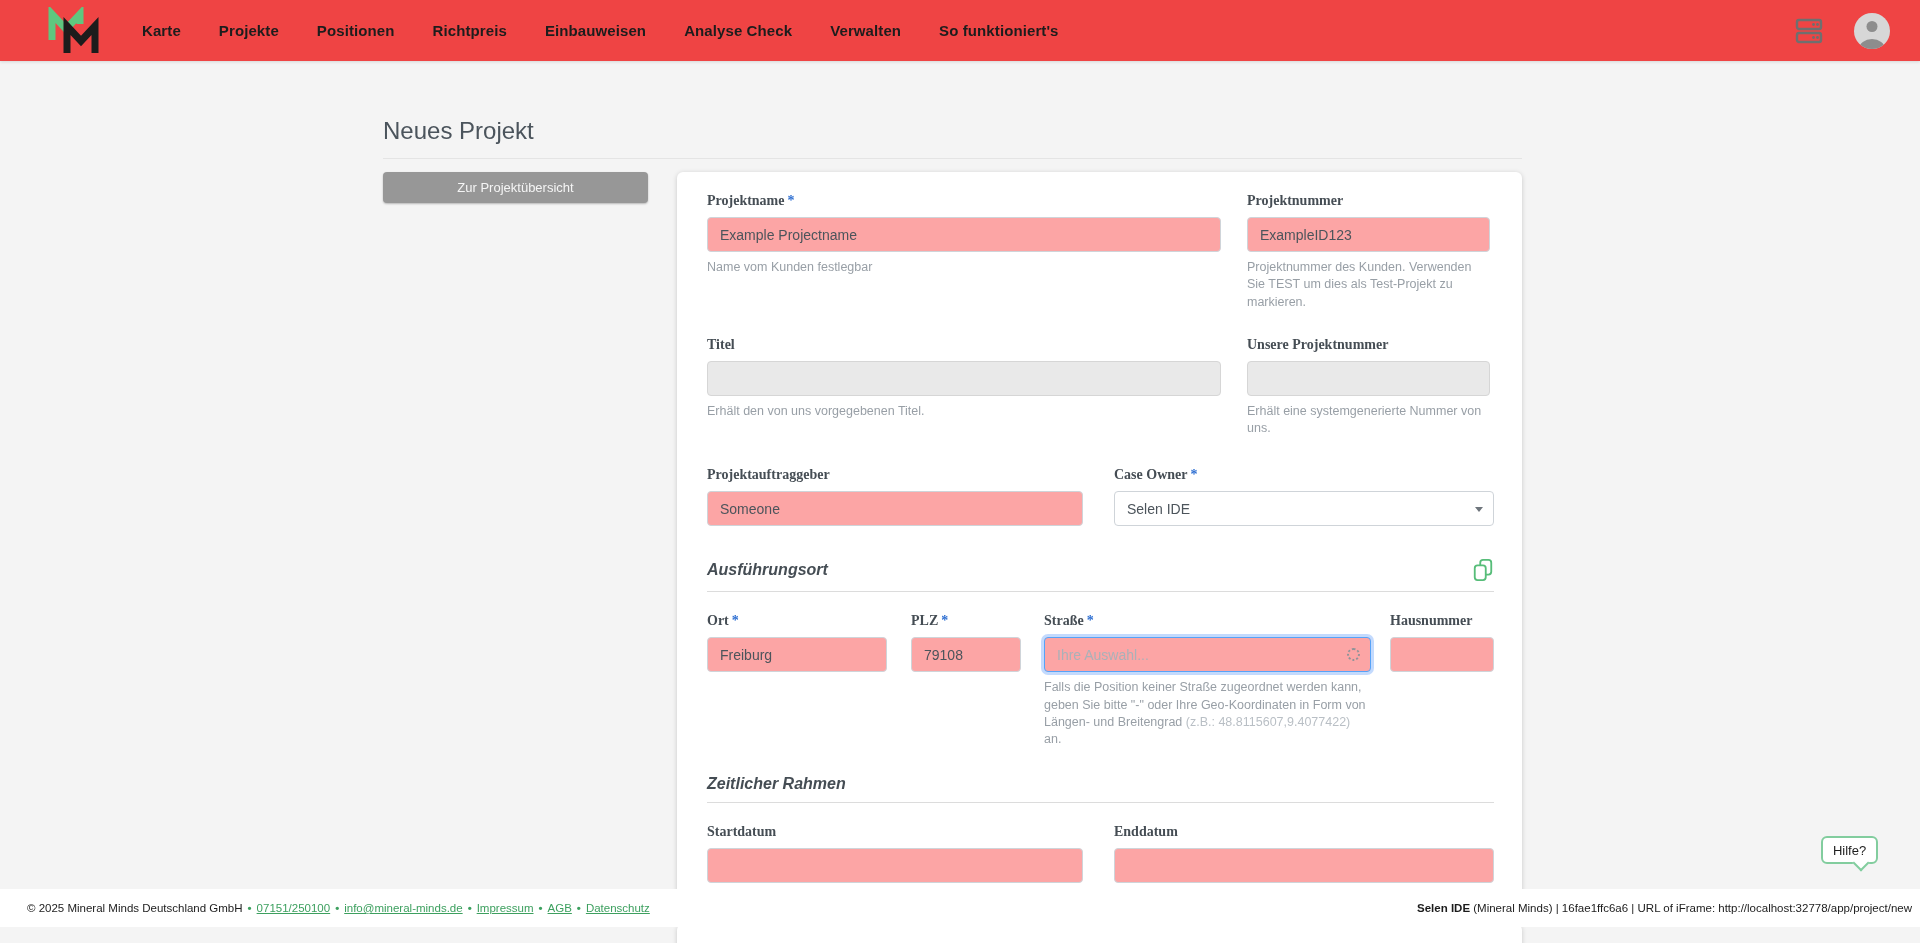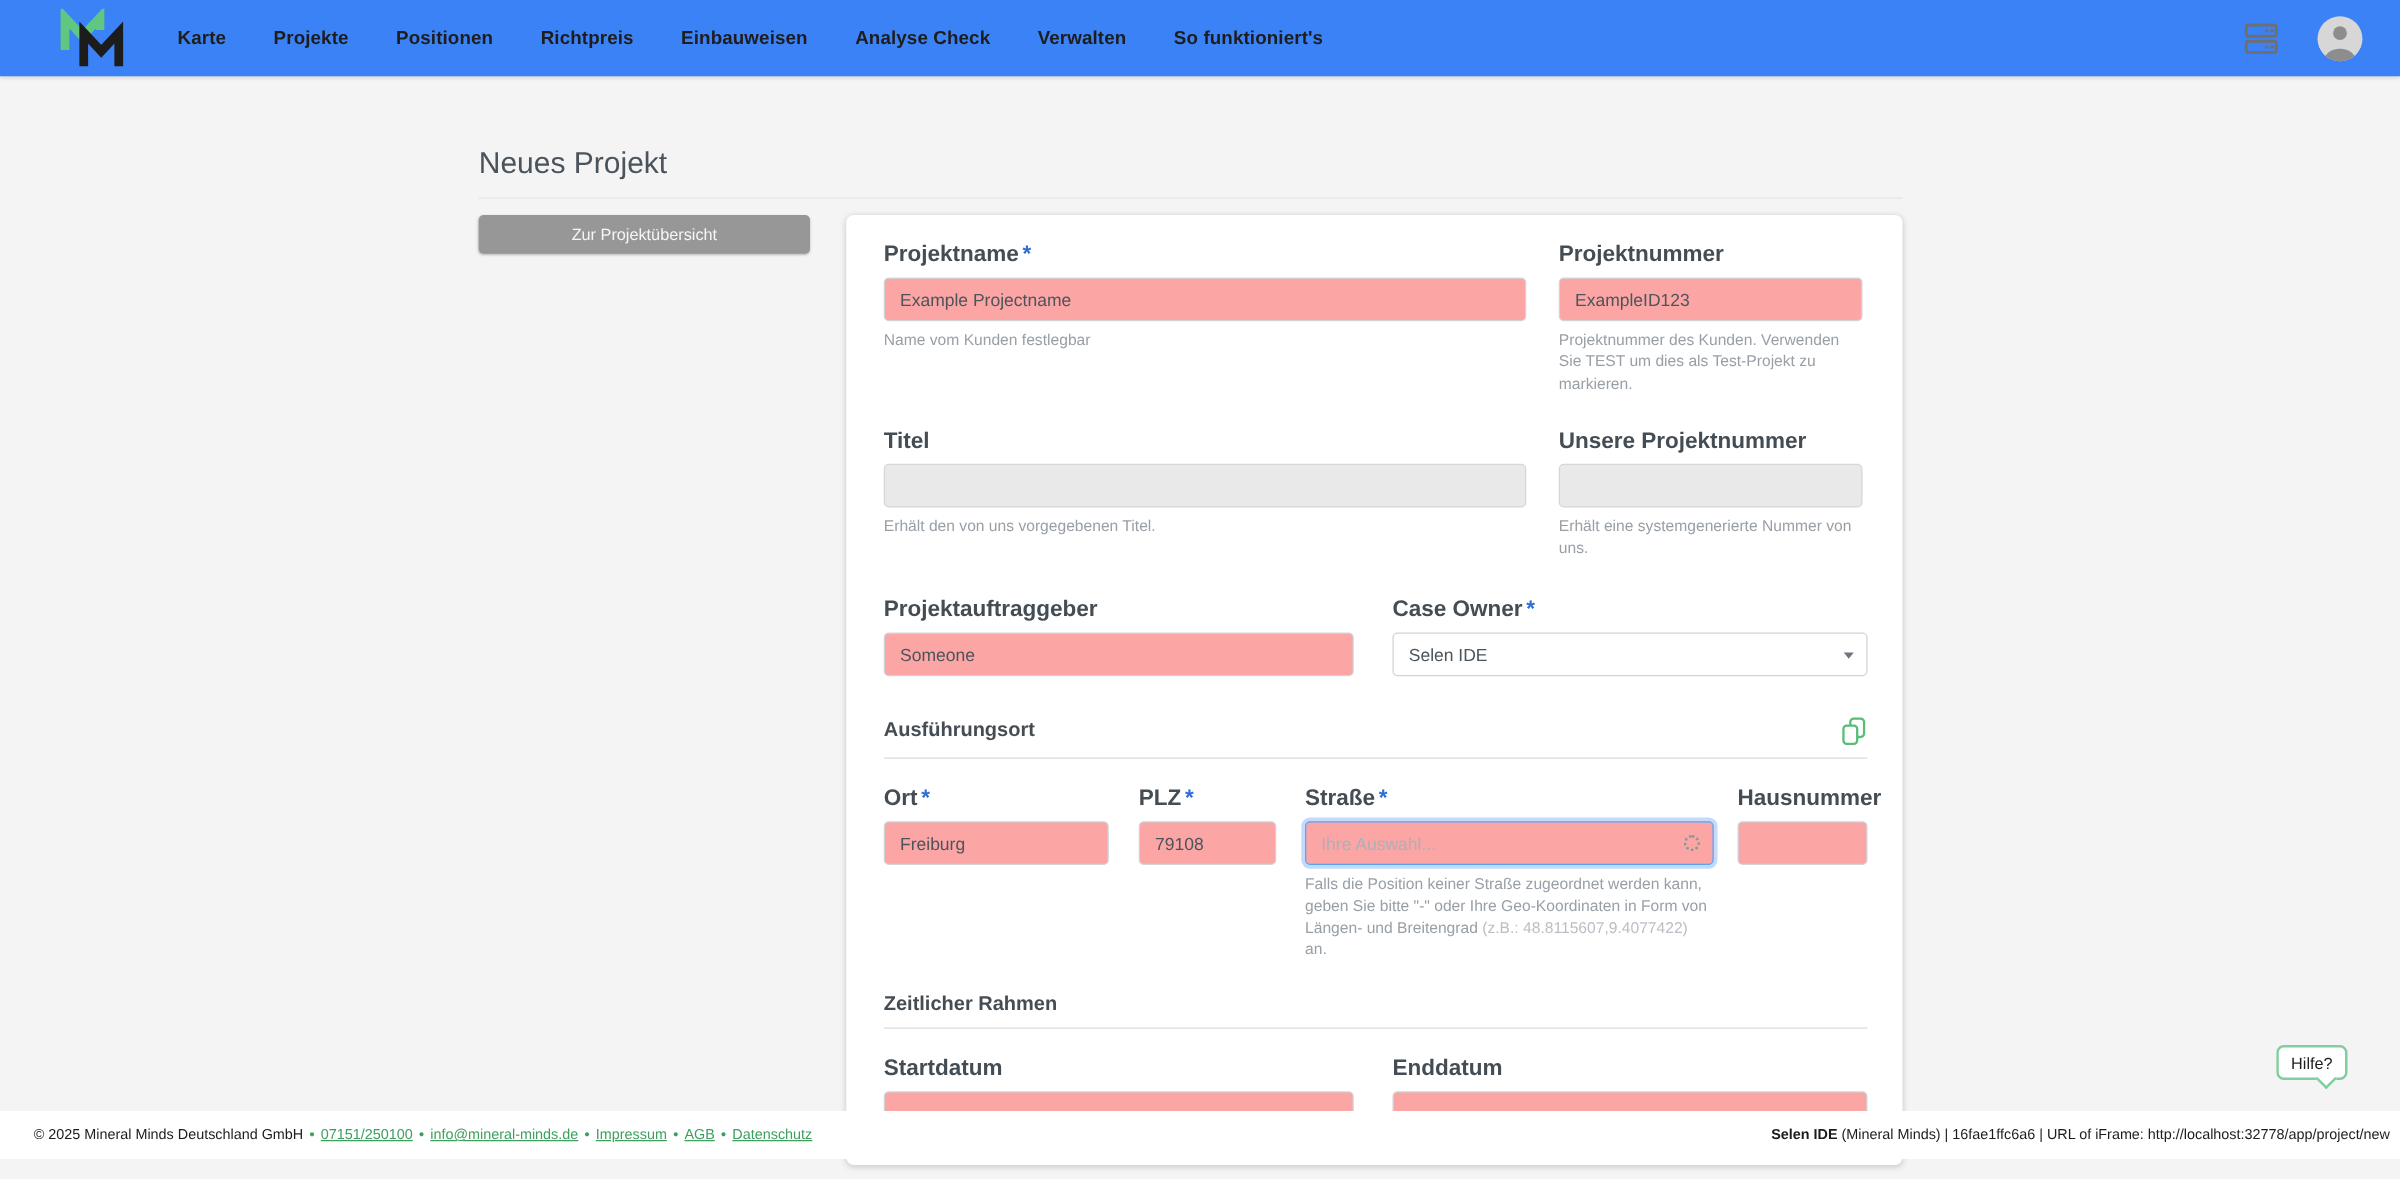--- a/index.html
+++ b/index.html
@@ -7,21 +7,21 @@
   body {
     font-family: "Liberation Sans", sans-serif;
     background: #f4f4f4;
     color: #3f474e;
   }
 
   
   .header {
     position: relative;
     height: 61px;
-    background: #3b82f6;
+    background: #ef4444;
     box-shadow: 0 1px 3px rgba(0,0,0,0.12);
     display: flex;
     align-items: center;
     padding: 0 30px 0 44px;
     z-index: 20;
   }
   .logo { width: 58px; height: 48px; margin-right: 40px; flex: 0 0 auto; }
   .nav { display: flex; align-items: center; gap: 38px; }
   .nav a {
     text-decoration: none;
@@ -71,24 +71,25 @@
   }
 
   .form-row { display: flex; }
   .col-main { width: 514px; }
   .col-side { width: 243px; margin-left: 26px; }
   .col-half-l { width: 376px; }
   .col-half-r { width: 380px; margin-left: 31px; }
 
   label.field-label {
     display: block;
-    font-size: 18px;
+    font-size: 14px;
     font-weight: 700;
     color: #454d54;
     margin-bottom: 8px;
+    font-family: Liberation Serif, serif;
   }
   .req { color: #2e6fd2; margin-left: 3px; font-weight: 700; }
 
   .tinput {
     width: 100%; height: 35px;
     border: 1px solid #cfd4d9;
     border-radius: 4px;
     padding: 0 12px;
     font-size: 14px;
     color: #4c545b;
@@ -105,21 +106,21 @@
 
   .helper {
     margin-top: 7px;
     font-size: 12.5px;
     line-height: 1.38;
     color: #989fa6;
   }
   .helper .muted { color: #b9bfc5; }
 
   .section-head { margin-top: 32px; }
-  .section-title { font-size: 16px; font-weight: 700; color: #454d54; }
+  .section-title { font-size: 16px; font-weight: 700; color: #454d54; font-style: italic; }
   .section-head .head-line { display: flex; align-items: center; justify-content: space-between; }
   .section-divider { border: none; border-top: 1px solid #dcdcdc; margin-top: 9px; }
   .copy-icon { width: 22px; height: 24px; cursor: pointer; }
 
   .row-gap-1 { margin-top: 26px; }
   .row-gap-2 { margin-top: 30px; }
   .row-after-section { margin-top: 21px; }
 
   .loc-col-ort { width: 180px; }
   .loc-col-plz { width: 110px; margin-left: 24px; }

